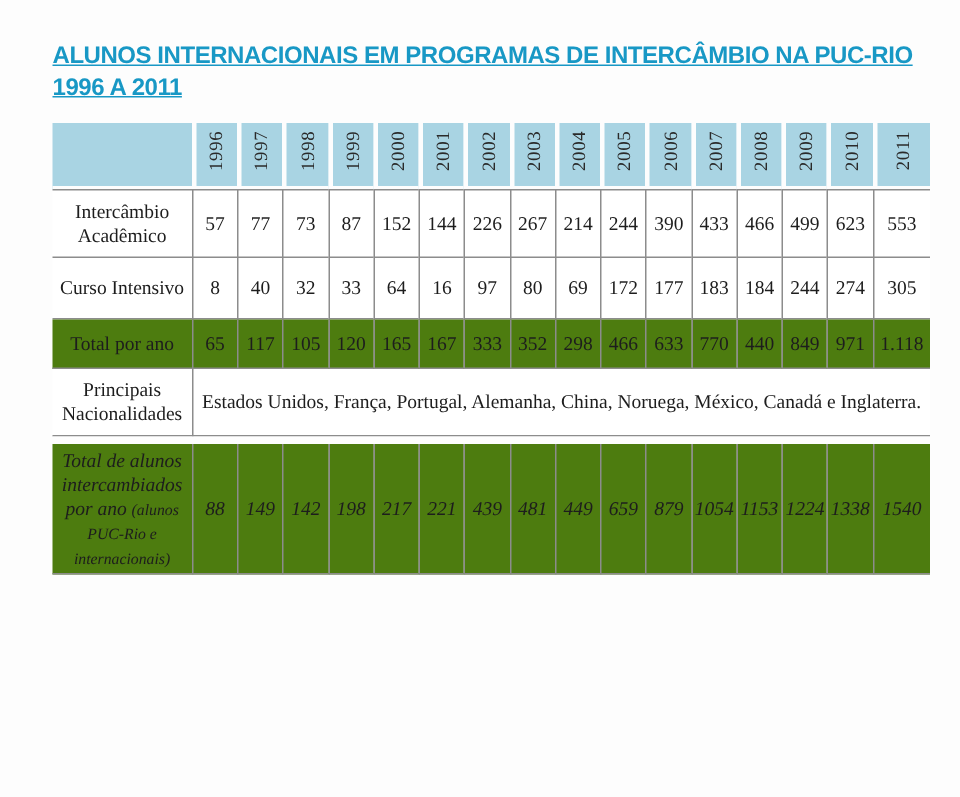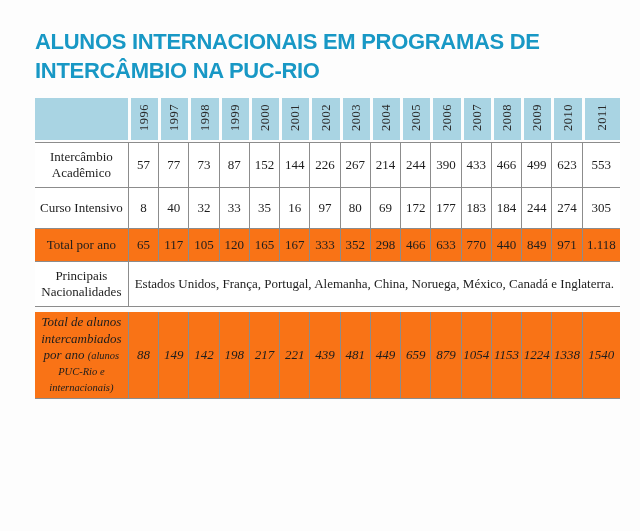--- a/index.html
+++ b/index.html
@@ -13,26 +13,27 @@
   }
   .page {
     box-sizing: border-box;
     width: 640px;
     height: 531px;
     padding: 27px 20px 0 35px;
   }
   .title {
     font-family: "Liberation Sans", sans-serif;
     font-weight: 700;
-    font-size: 22px;
+    font-size: 16px;
     line-height: 1.32;
     letter-spacing: -0.3px;
     color: #1898c5;
     margin: 0 0 13px 0;
     max-width: 585px;
+    text-decoration: underline;
   }
   .title .tline { display: block; }
 
   table.xch {
     border-collapse: separate;
     border-spacing: 0;
     table-layout: fixed;
     width: 585px;
   }
   col.lbl  { width: 92px; }
@@ -63,21 +64,21 @@
     border-bottom: 1.5px solid #8c8c8c;
     padding: 2px 1px;
     vertical-align: middle;
     text-align: center;
     font-size: 13px;
     color: #1d1d1d;
     background: #fff;
   }
   tr.dr > td + td { border-left: 1.5px solid #8c8c8c; }
   tr.first > td  { border-top: 1.5px solid #8c8c8c; }
-  tr.shade > td  { background: #f97316; }
+  tr.shade > td  { background: #4d7c0f; }
 
   td.rowlabel {
     text-align: left;
     padding-left: 5px;
     padding-right: 3px;
     font-size: 13.5px;
     line-height: 1.25;
     margin-left: 32px;
   }
   td.rowlabel .note { font-size: 10.5px; }
@@ -102,20 +103,21 @@
   tr.h1s  > td { height: 28px; }
   tr.natr > td { height: 40px; }
   tr.bigr > td { height: 82px; font-style: italic; }
 </style>
 </head>
 <body>
 
 <div class="page">
   <h1 class="title">
     <span class="tline">ALUNOS INTERNACIONAIS EM PROGRAMAS DE INTERCÂMBIO NA PUC-RIO</span>
+    <span class="tline">1996 A 2011</span>
   </h1>
 
   <table class="xch">
     <colgroup id="cols">
         <col class="lbl">
         <col class="yr">
         <col class="yr">
         <col class="yr">
         <col class="yr">
         <col class="yr">
@@ -171,21 +173,21 @@
           <td>499</td>
           <td>623</td>
           <td>553</td>
         </tr>
         <tr class="dr h2r">
           <td class="rowlabel">Curso Intensivo</td>
           <td>8</td>
           <td>40</td>
           <td>32</td>
           <td>33</td>
-          <td>35</td>
+          <td>64</td>
           <td>16</td>
           <td>97</td>
           <td>80</td>
           <td>69</td>
           <td>172</td>
           <td>177</td>
           <td>183</td>
           <td>184</td>
           <td>244</td>
           <td>274</td>

